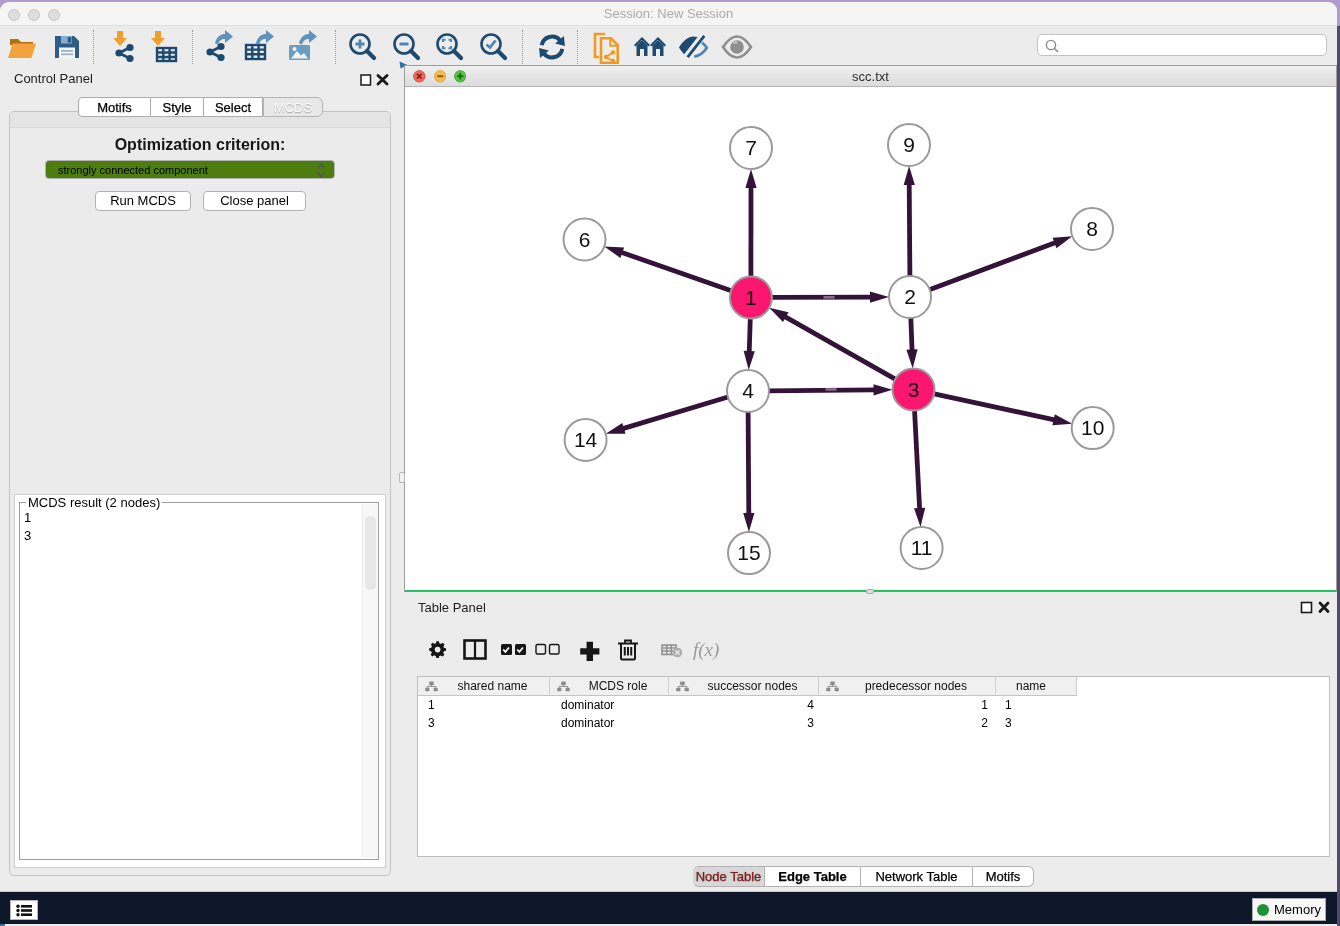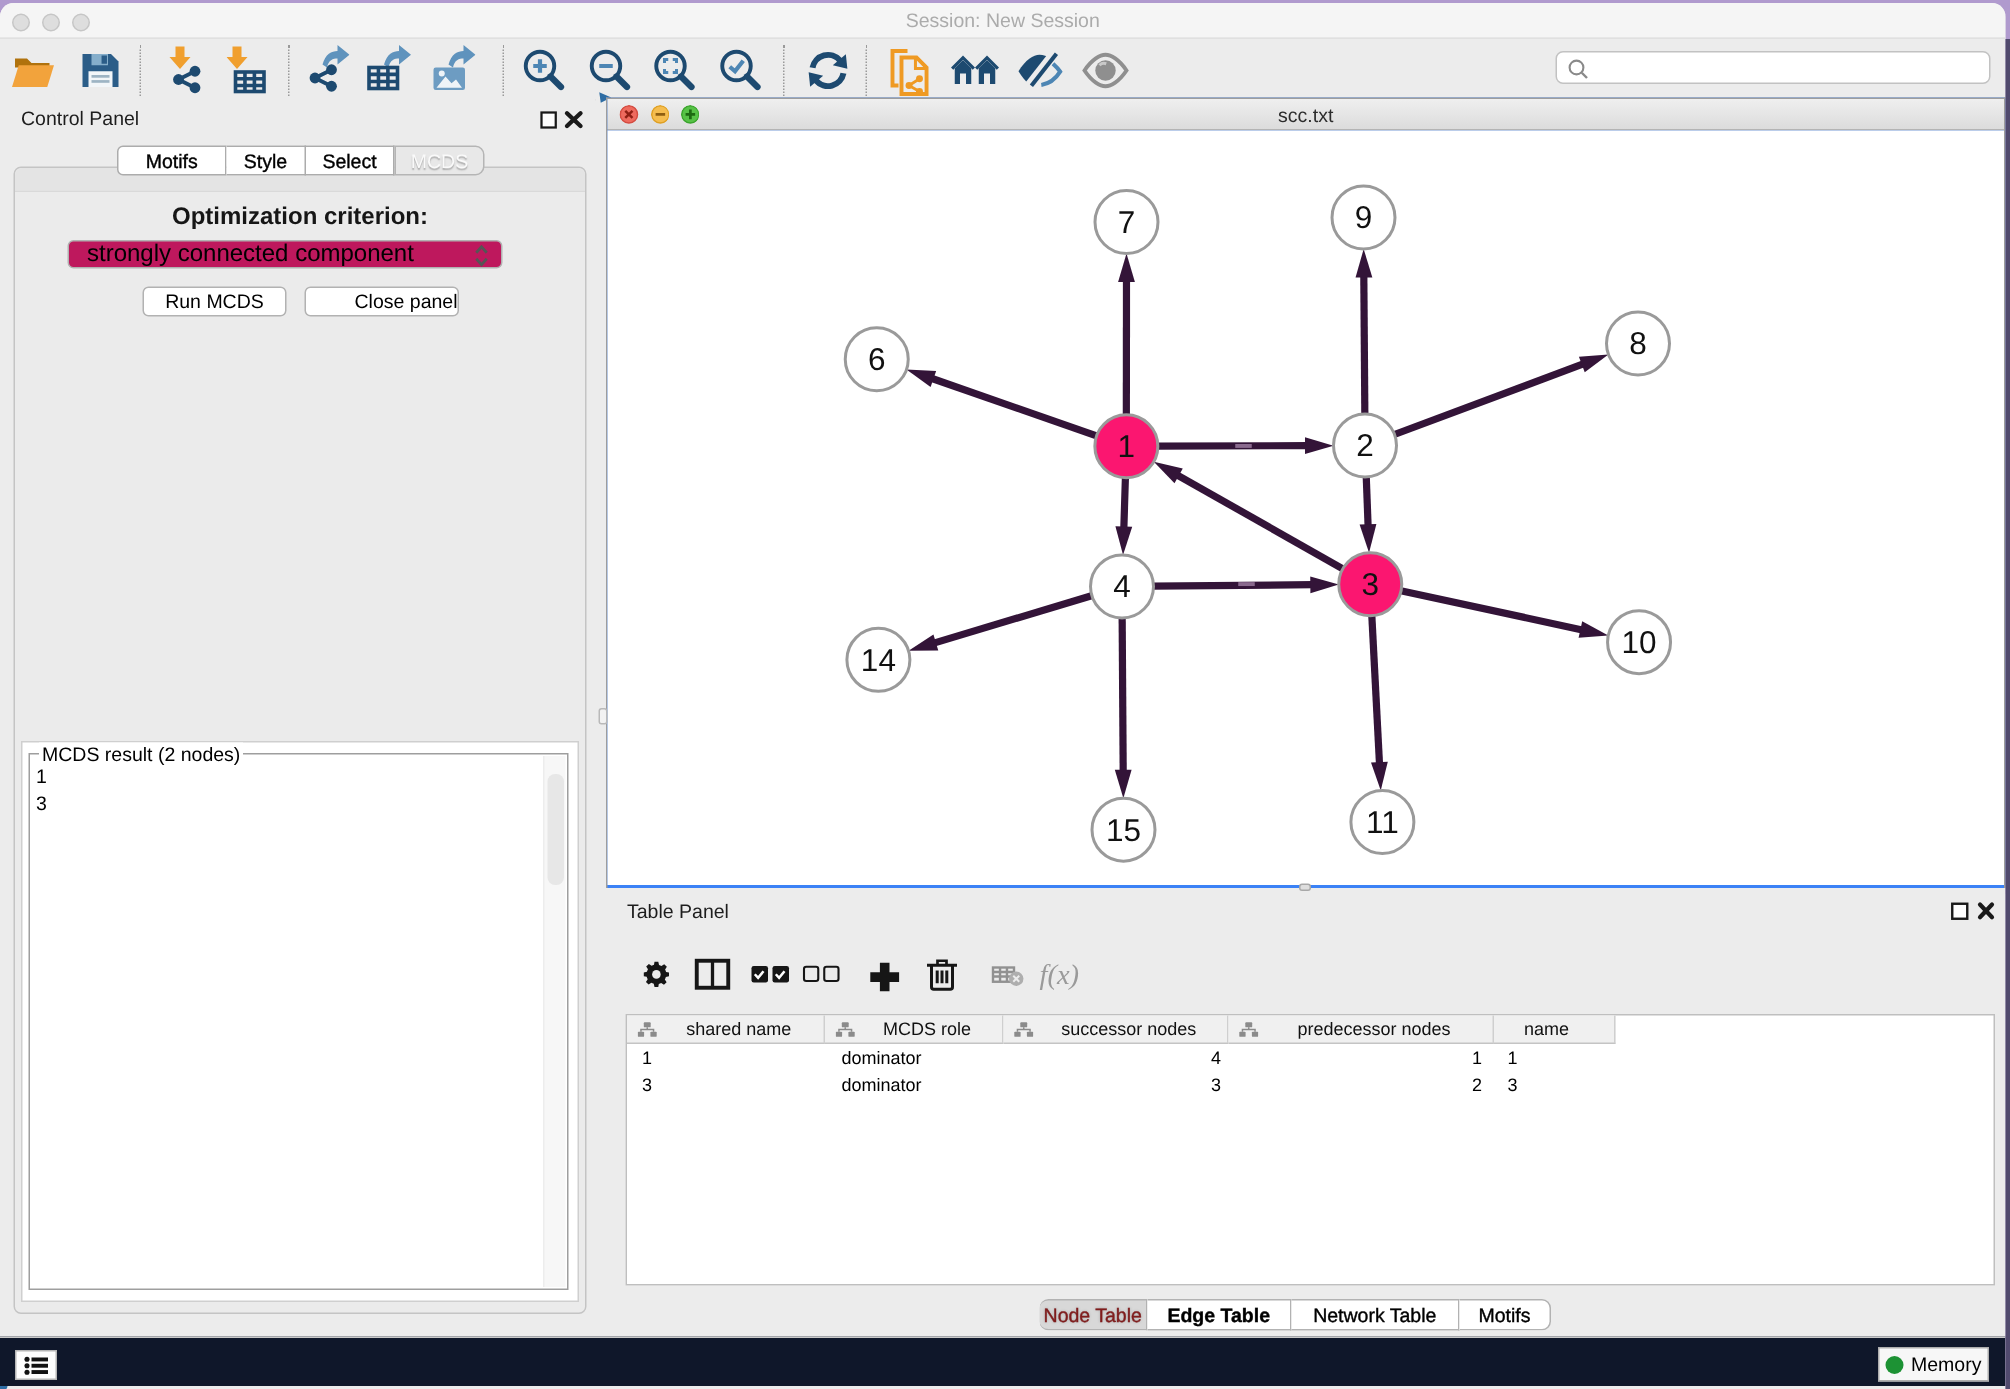--- a/index.html
+++ b/index.html
@@ -22,33 +22,33 @@
   #cpanel { position:absolute; left:0; top:64px; width:397px; height:824px; background:#ececec; }
   #cp-title { position:absolute; left:14px; top:5px; font-size:13px; color:#1d1d1d; }
   .segtabs { position:absolute; display:flex; font-size:13px; color:#000; }
   .seg { background:#fff; border:1px solid #acacac; border-left:none; display:flex; align-items:center; justify-content:center; }
   .seg.first { border-left:1px solid #acacac; border-radius:4px 0 0 4px; }
   #cp-box { position:absolute; left:9px; top:45px; width:382px; height:765px; background:#ebebeb; border:1px solid #c4c4c4; border-radius:5px; }
   #cp-strip { position:absolute; left:0; top:0; width:100%; height:16px; background:#e4e4e4; border-bottom:1px solid #d9d9d9; border-radius:5px 5px 0 0;}
   #mcds-tab { position:absolute; left:263px; top:31px; width:60px; height:20px; background:#e8e8e8; border:1px solid #b5b5b5; border-radius:0 6px 6px 0;
               font-size:13px; text-align:center; line-height:19px; color:#fafafa; text-shadow:0 1px 1px #a8a8a8; z-index:5;}
   #opt-label { position:absolute; left:0; top:24px; width:100%; text-align:center; font-size:16px; color:#161616;font-weight:bold; }
-  #dropdown { position:absolute; left:35px; top:48px; width:290px; height:19px; background:#be185d; border:1px solid #b2b2b2; border-radius:4px;
-              font-size:16px; line-height:18px; padding-left:12px; color:#000; }
+  #dropdown { position:absolute; left:35px; top:48px; width:290px; height:19px; background:#4d7c0f; border:1px solid #b2b2b2; border-radius:4px;
+              font-size:11px; line-height:18px; padding-left:12px; color:#000; }
   .btn { position:absolute; top:79px; height:20px; background:#fff; border:1px solid #b2b2b2; border-radius:4px; font-size:13px; text-align:center; line-height:18px; color:#000; }
   #result { position:absolute; left:14px; top:428px; width:372px; height:374px; background:#fff; border:1px solid #cfcfcf; }
   #fieldset { position:absolute; left:4px; top:7px; right:6px; bottom:7px; border:1px solid #9e9e9e; }
   #fs-legend { position:absolute; left:6px; top:-8px; background:#fff; padding:0 2px; font-size:13px; color:#000; }
   #fs-scroll { position:absolute; right:1px; top:1px; width:15px; bottom:1px; background:#f7f7f7; border-left:1px solid #ededed; }
   #fs-thumb { position:absolute; left:2px; top:12px; width:11px; height:74px; background:#e7e7e7; border-radius:5px; }
   
   #vdivider { position:absolute; left:397px; top:64px; width:7px; height:824px; background:#ececec; }
   #vhandle { position:absolute; left:399px; top:470px; width:6px; height:11px; background:#f2f2f2; border:1px solid #b9b9b9; border-radius:2px; z-index:9; }
   
-  #netwin { position:absolute; left:404px; top:63px; width:933px; height:527px; background:#3b82f6; border:1px solid #9d9d9d; border-bottom:none; }
+  #netwin { position:absolute; left:404px; top:63px; width:933px; height:527px; background:#22c55e; border:1px solid #9d9d9d; border-bottom:none; }
   #net-tbar { position:absolute; left:0; top:0; width:100%; height:21px; background:linear-gradient(#efefef,#dcdcdc); border-bottom:1px solid #b4b4b4; }
   #net-title { position:absolute; width:100%; top:3px; text-align:center; font-size:13px; color:#2c2c2c; }
   .tl2 { position:absolute; top:4px; width:12.5px; height:12.5px; border-radius:50%; }
   #net-canvas { position:absolute; left:0; top:21px; width:931px; height:503px; background:#fff; }
   #net-handle { position:absolute; left:866px; top:587px; width:8px; height:5px; background:#dedede; border:1px solid #a8a8a8; border-radius:2px; }
   
   #tpanel { position:absolute; left:404px; top:594px; width:933px; height:294px; background:#ececec; }
   #tp-title { position:absolute; left:14px; top:4px; font-size:13px; color:#1d1d1d; }
   #ttable { position:absolute; left:13px; top:80px; width:913px; height:181px; background:#fff; border:1px solid #bfbfbf;padding-left:33px; }
   .th { position:absolute; top:0; height:19px; background:#f0f0f0; border-right:1px solid #cfcfcf; border-bottom:1px solid #c4c4c4;
@@ -192,21 +192,21 @@
     </svg>
     <div id="cp-box">
       <div id="cp-strip"></div>
       <div id="opt-label">Optimization criterion:</div>
       <div id="dropdown">strongly connected component
         <svg style="position:absolute;right:8px;top:2px" width="10" height="15" viewBox="0 0 10 15">
           <path d="M1.5 5.5 L5 1.5 L8.5 5.5 M1.5 9.5 L5 13.5 L8.5 9.5" fill="none" stroke="#555" stroke-width="1.8"></path>
         </svg>
       </div>
       <div class="btn" style="left:85px;width:96px;">Run MCDS</div>
-      <div class="btn" style="left:193px;width:103px;text-align:right;">Close panel</div>
+      <div class="btn" style="left:193px;width:103px;">Close panel</div>
     </div>
     <div id="result">
       <div id="fieldset">
         <div id="fs-legend">MCDS result (2 nodes)</div>
         <div style="position:absolute;left:4px;top:6px;font-size:13px;line-height:18px;color:#000;">1<br>3</div>
         <div id="fs-scroll">
             <div id="fs-thumb"></div>
           </div>
       </div>
     </div>

